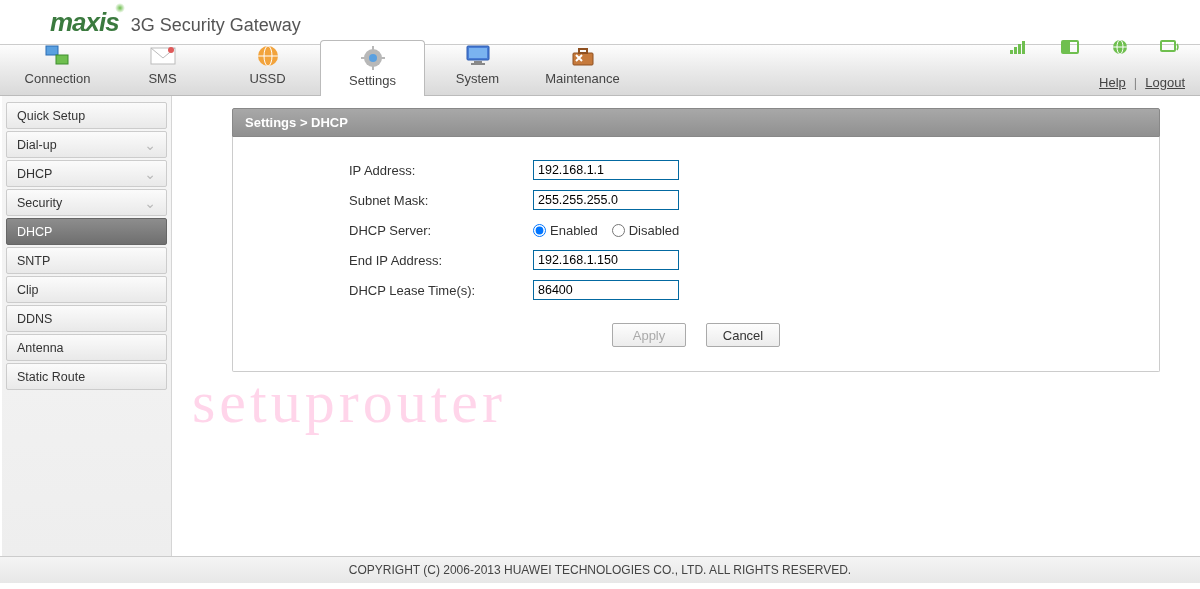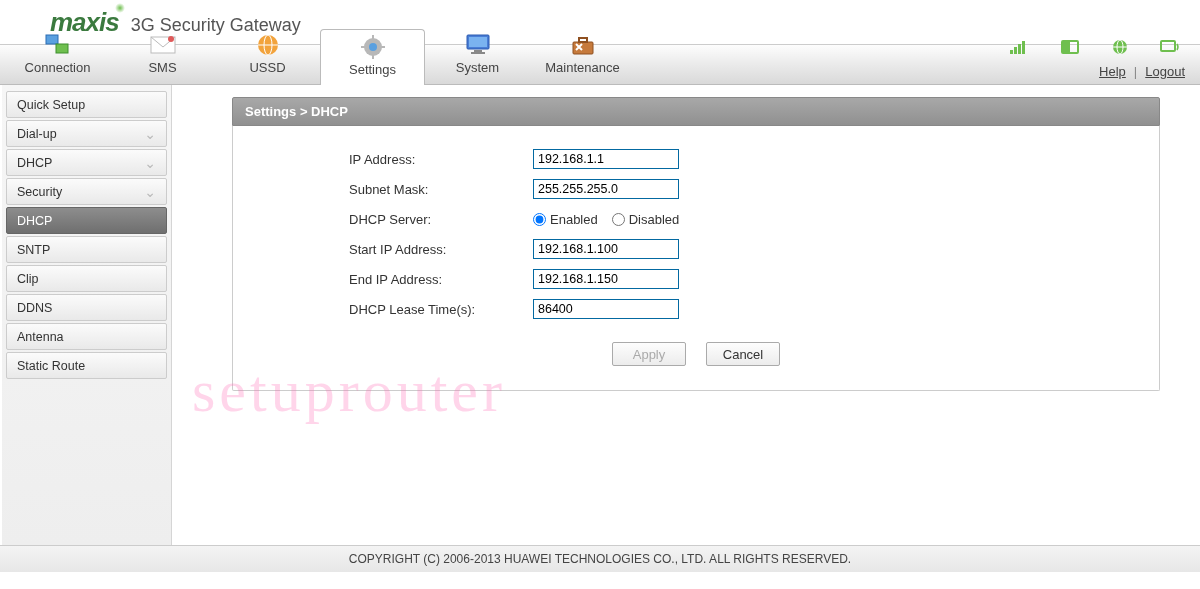--- a/index.html
+++ b/index.html
@@ -11,21 +11,21 @@
 .logo { display: flex; align-items: baseline; gap: 12px; }
 .logo-brand { color: #3b7a3f; font-size: 26px; font-weight: bold; font-style: italic; letter-spacing: -1px; position: relative; }
 .logo-brand::after { content: ""; position: absolute; top: -4px; right: -6px; width: 10px; height: 10px; background: radial-gradient(circle, #6fbf4f 0%, transparent 70%); border-radius: 50%; }
 .logo-title { color: #555; font-size: 18px; }
 .header-right { margin-left: auto; display: flex; align-items: flex-start; gap: 36px; flex-direction: column; }
 .my-maxis { color: #666; font-size: 12px; letter-spacing: 0.5px; }
 .status-icons { display: flex; align-items: center; gap: 30px; }
 .icon { display: inline-flex; align-items: center; justify-content: center; width: 20px; height: 16px; }
 
 
-.topnav { display: flex; align-items: flex-end; height: 41px; background: linear-gradient(#fdfdfd, #ececec 45%, #d9d9d9); border-top: 1px solid #ccc; border-bottom: 1px solid #bbb; padding: 0 15px 0 5px; }
+.topnav { display: flex; align-items: flex-end; height: 52px; background: linear-gradient(#fdfdfd, #ececec 45%, #d9d9d9); border-top: 1px solid #ccc; border-bottom: 1px solid #bbb; padding: 0 15px 0 5px; }
 .nav-item { display: flex; flex-direction: column; align-items: center; gap: 2px; width: 105px; height: 56px; padding-top: 4px; cursor: pointer; color: #444; }
 .nav-item.active { background: #fff; border: 1px solid #bbb; border-bottom: none; border-radius: 4px 4px 0 0; margin-bottom: -1px; }
 .nav-icon { width: 28px; height: 26px; display: flex; align-items: center; justify-content: center; }
 .nav-label { font-size: 13px; }
 .nav-spacer { flex: 1; }
 .nav-links { display: flex; align-items: center; gap: 8px; padding-bottom: 5px; color: #444; }
 .nav-links a { color: #444; text-decoration: underline; cursor: pointer; }
 .nav-sep { color: #888; }
 
 
@@ -227,24 +227,20 @@
                 <input type="radio" name="dhcp" checked="" style="">
                 <span>Enabled</span>
               </label>
             <label>
                 <input type="radio" name="dhcp" style="">
                 <span>Disabled</span>
               </label>
           </div>
         </div>
         <div class="form-row">
-          <div class="form-label">Start IP Address:</div>
-          <div class="form-field"><input type="text" value="192.168.1.100" style=""></div>
-        </div>
-        <div class="form-row">
           <div class="form-label">End IP Address:</div>
           <div class="form-field"><input type="text" value="192.168.1.150" style=""></div>
         </div>
         <div class="form-row">
           <div class="form-label">DHCP Lease Time(s):</div>
           <div class="form-field"><input type="text" value="86400" style=""></div>
         </div>
 
         <div class="actions">
           <button class="btn disabled">Apply</button>

